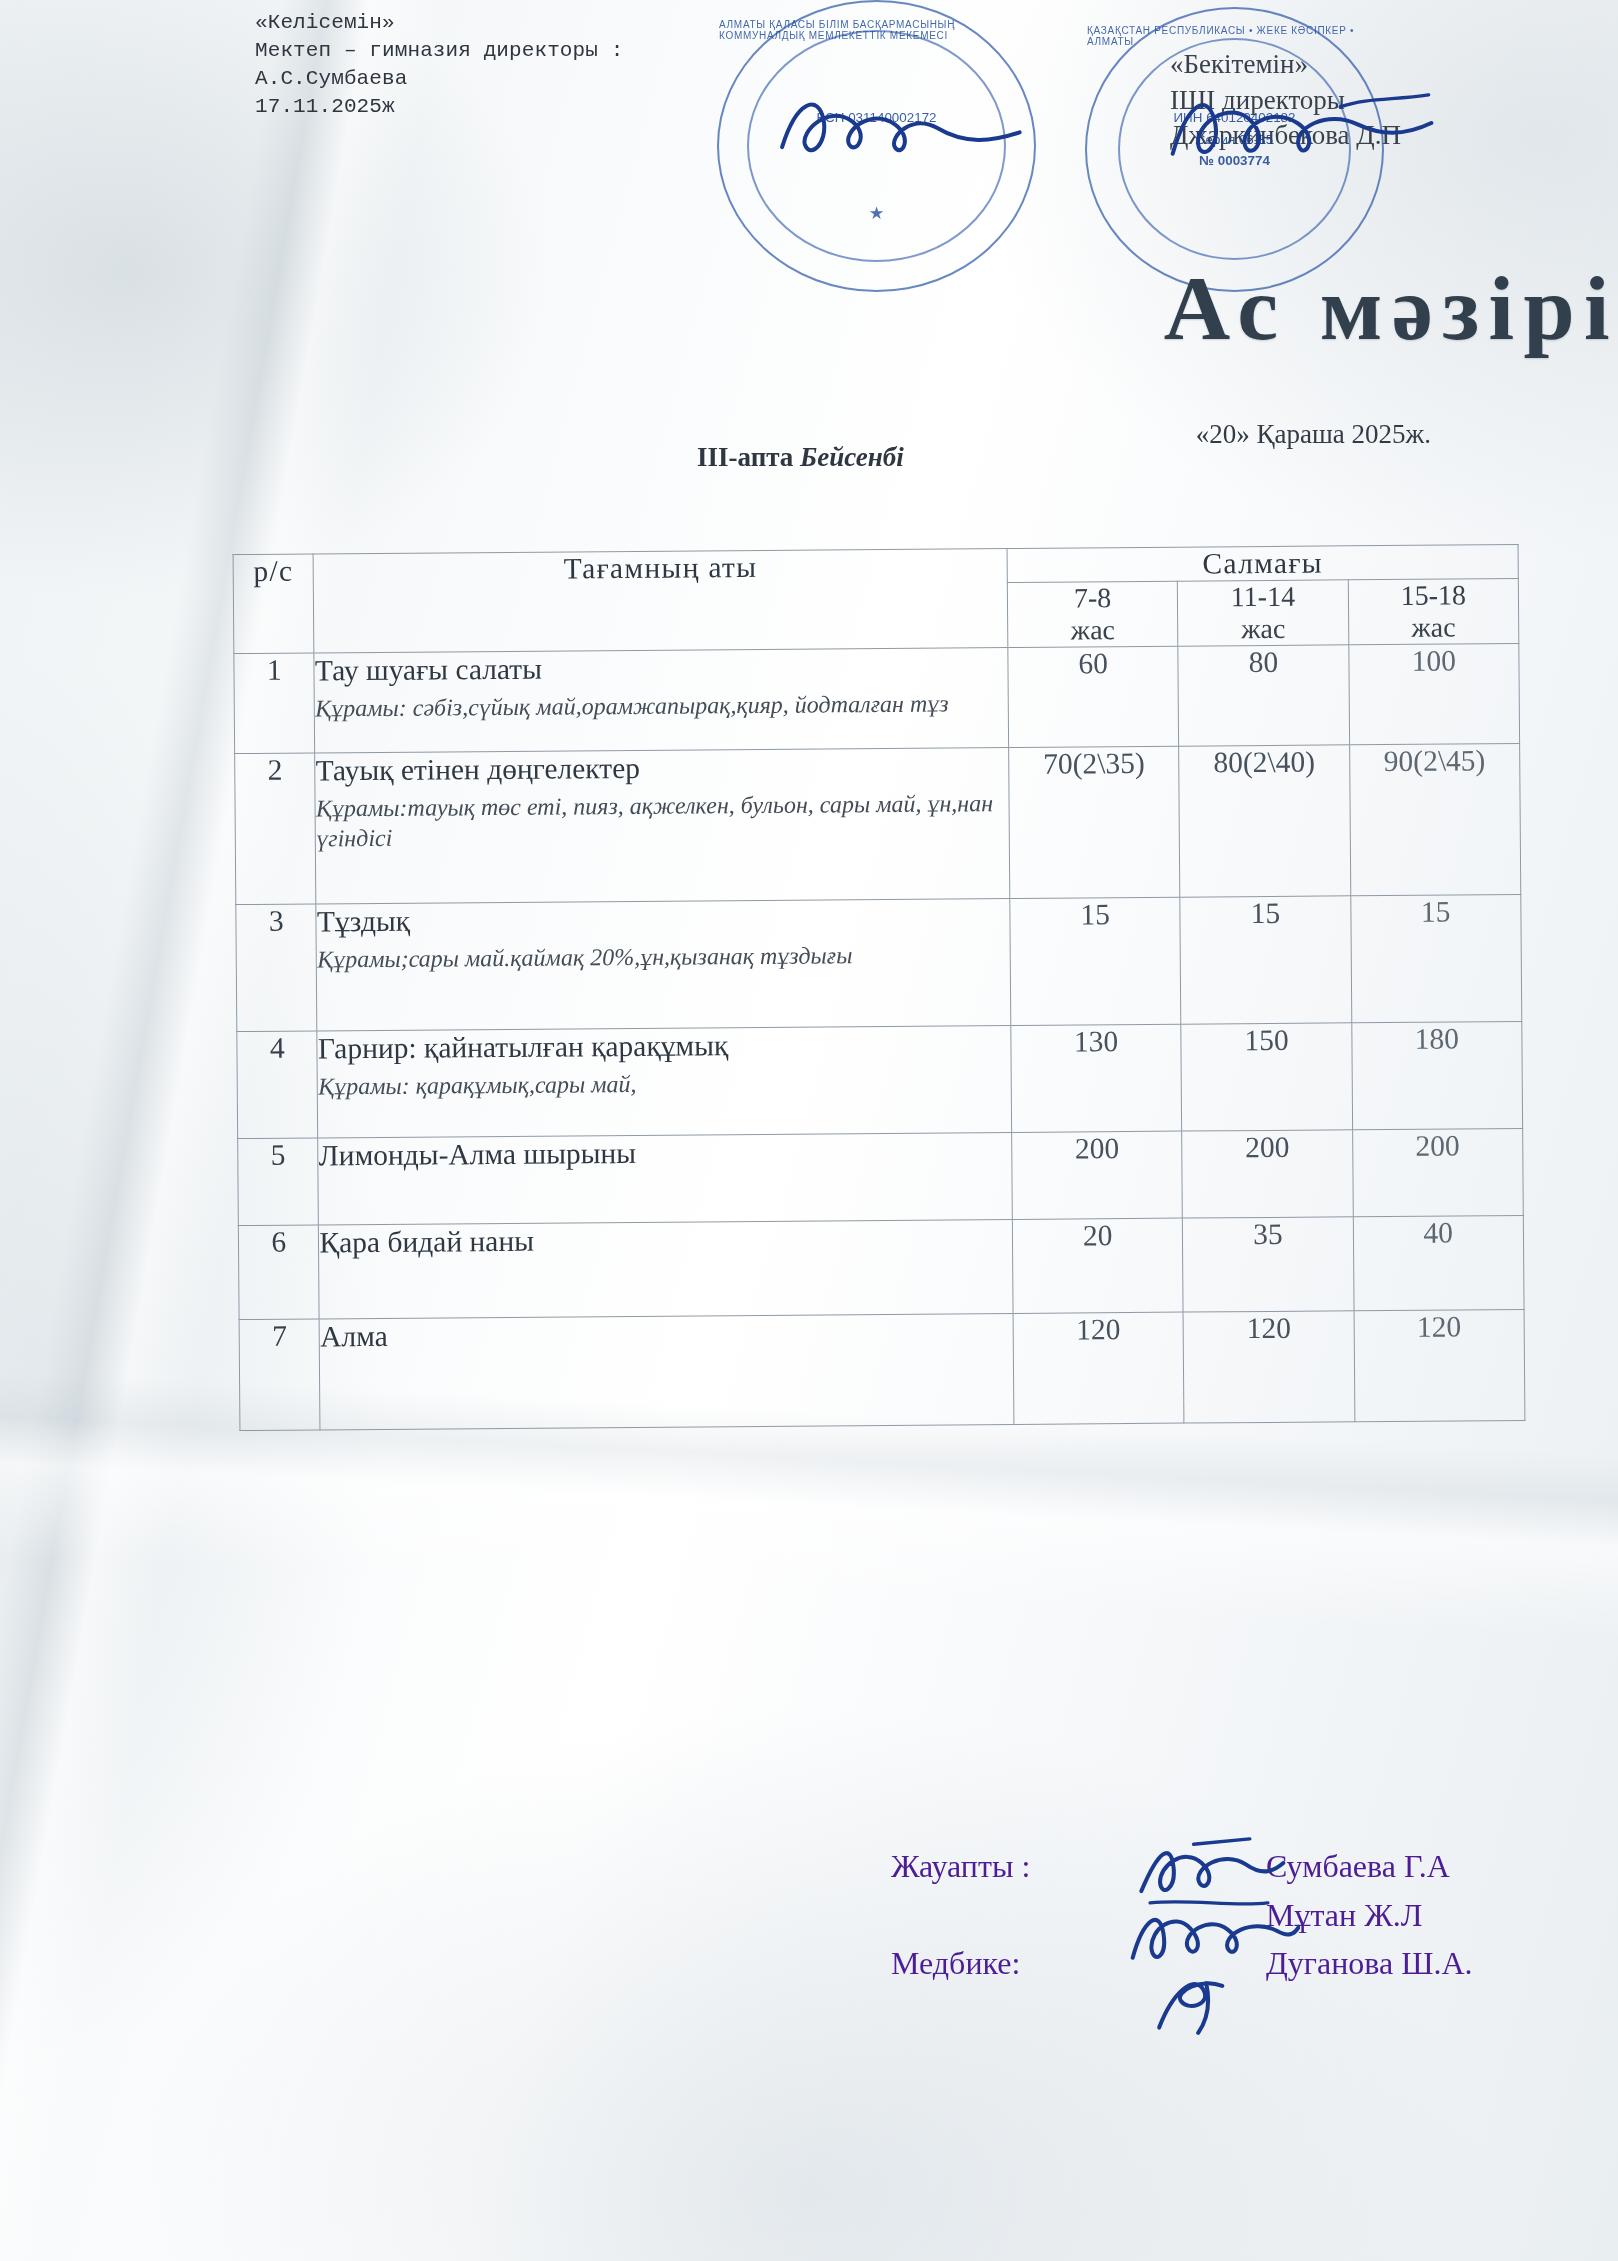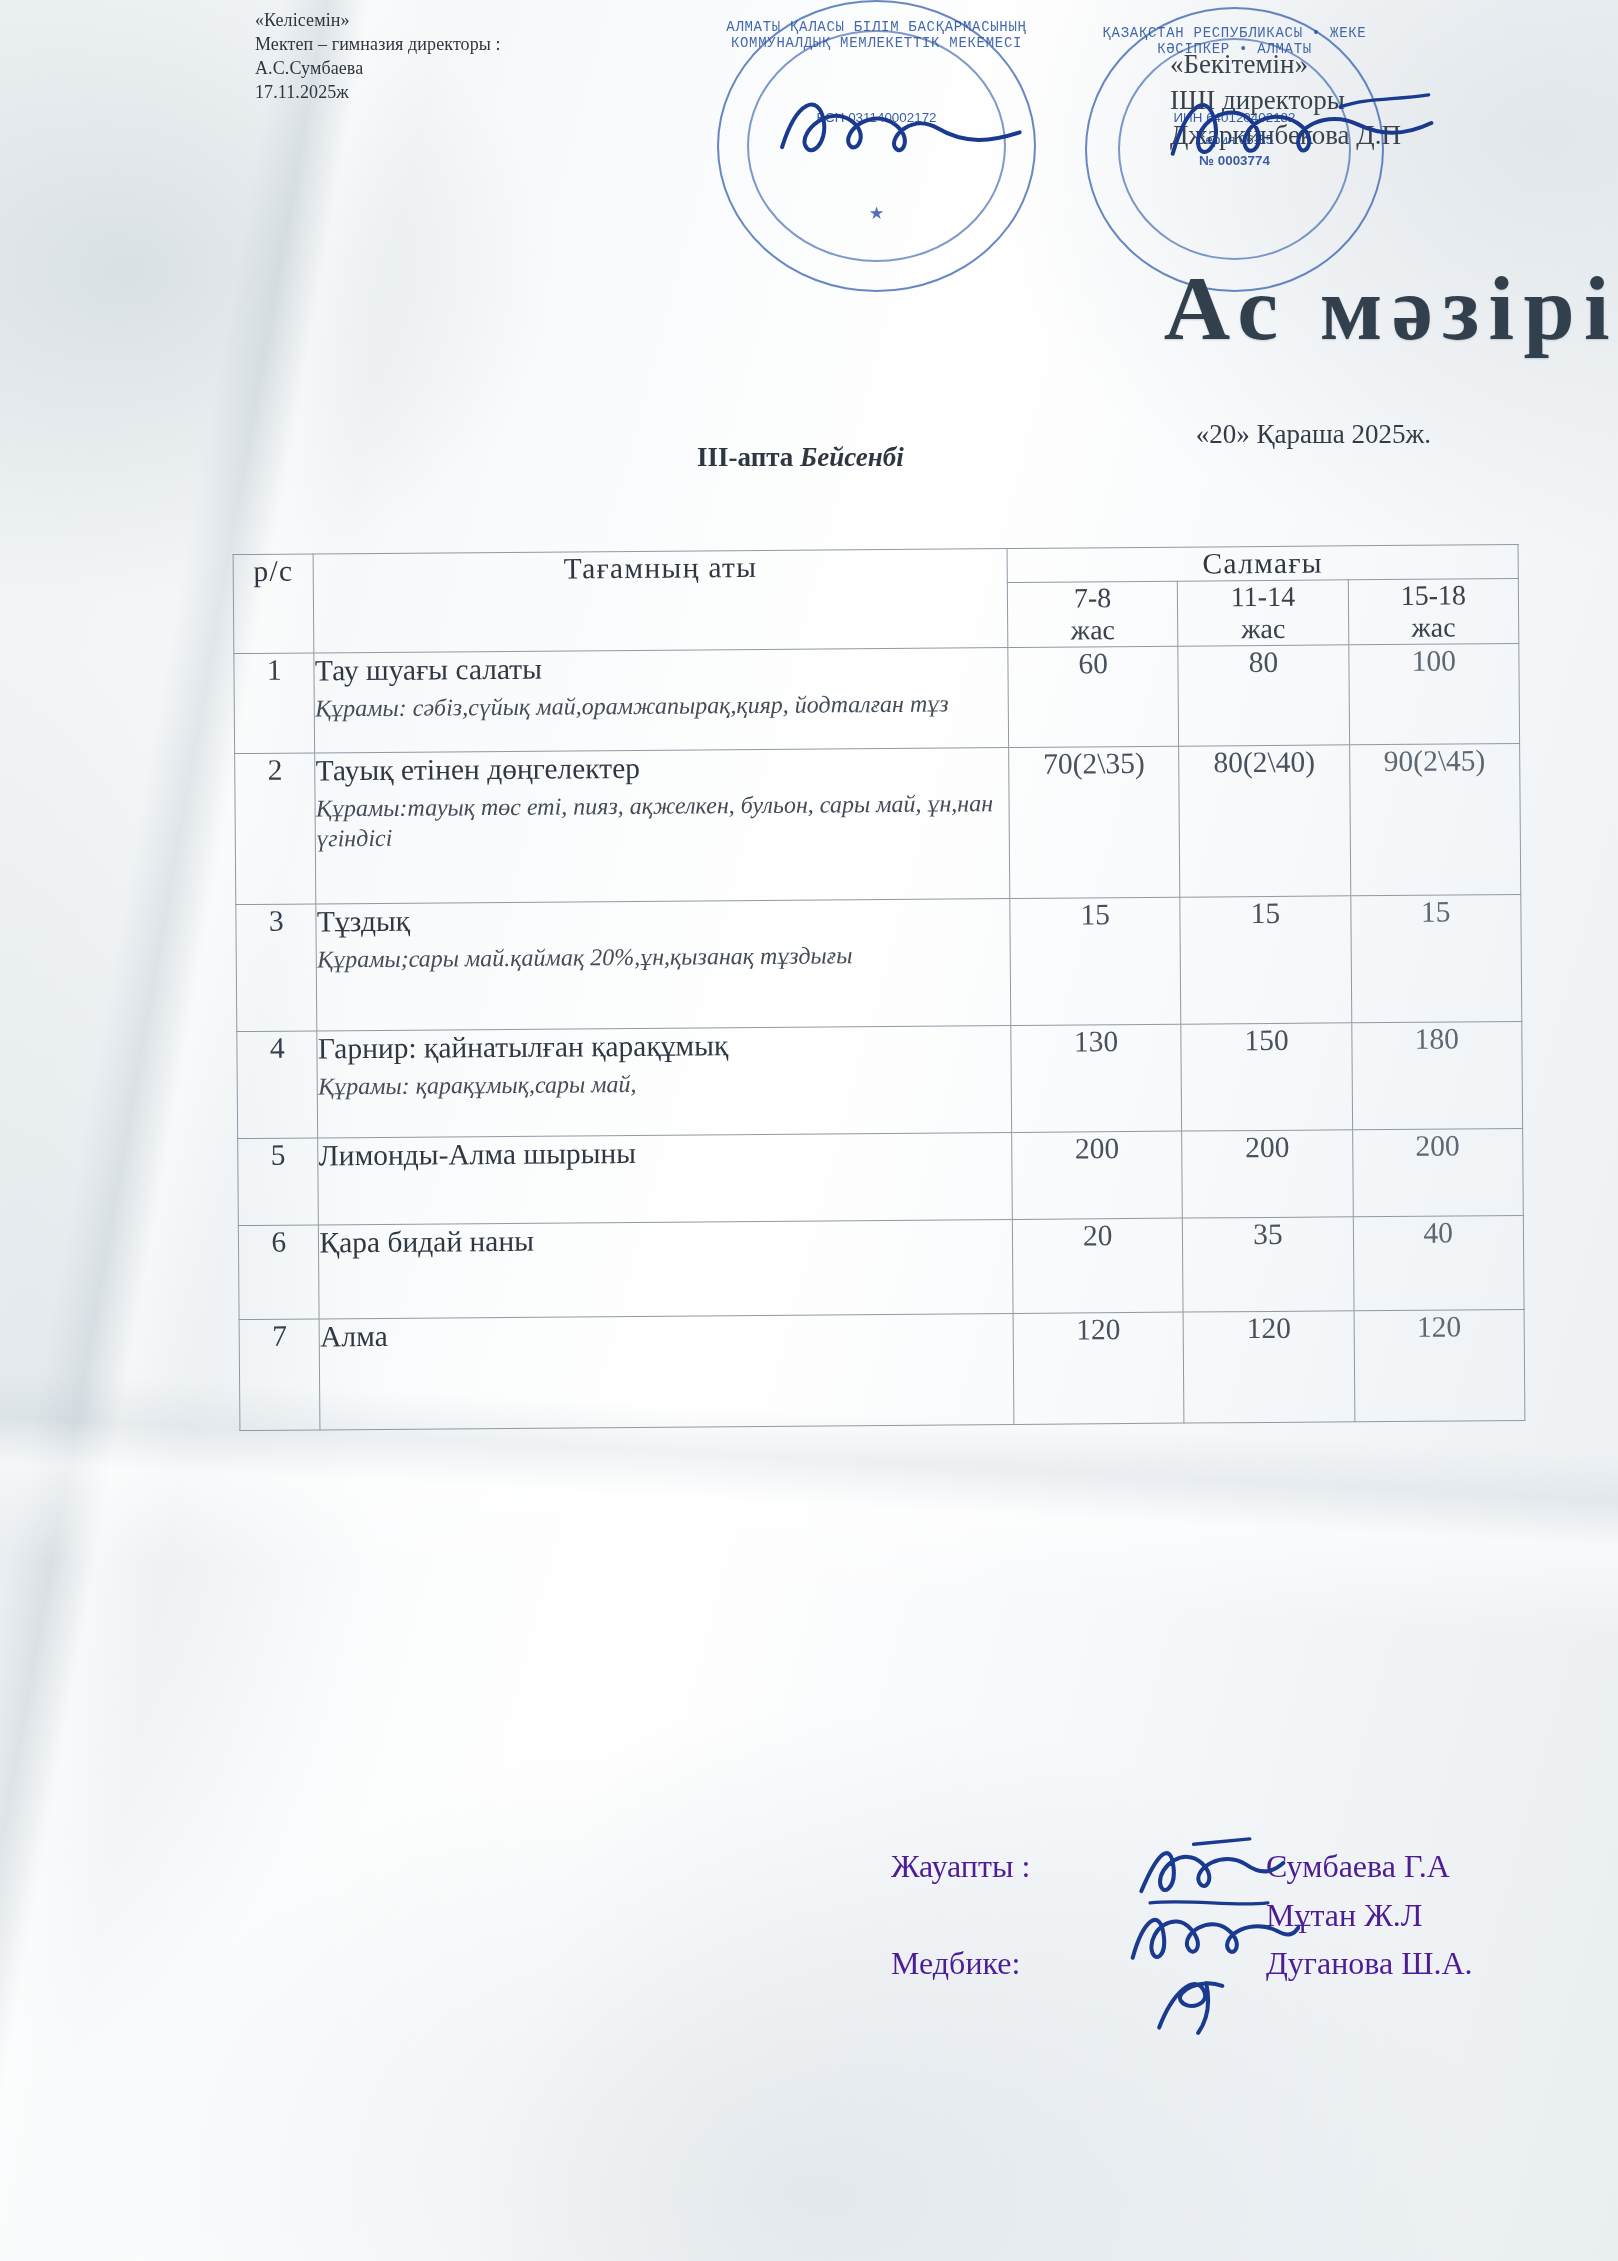--- a/index.html
+++ b/index.html
@@ -40,22 +40,22 @@
     background: linear-gradient(183deg, rgba(255,255,255,0) 62%, rgba(186,198,206,0.22) 64%, rgba(255,255,255,0.6) 66%, rgba(255,255,255,0) 70%);
     pointer-events: none;
   }
 
   .layer { position: absolute; }
 
   
   #approve-left {
     left: 255px;
     top: 9.4px;
-    font-family: Liberation Serif, serif;
-    font-size: 18px;
+    font-family: Liberation Mono, monospace;
+    font-size: 21px;
     line-height: 1.32;
     color: #2f3640;
     letter-spacing: 0.1px;
   }
 
   
   #approve-right {
     left: 1126px;
     top: 47px;
     font-family: "Liberation Serif", serif;
@@ -194,25 +194,25 @@
     color: rgba(37,78,158,0.8);
   }
   .stamp .inner-ring {
     position: absolute;
     border-radius: 50%;
     border: 2px solid rgba(42,86,168,0.6);
   }
   .stamp-text {
     position: absolute;
     left: 0; right: 0;
-    text-align: center;
-    font-size: 14px;
+    text-align: left;
+    font-size: 10px;
     letter-spacing: 0.7px;
     color: rgba(37,78,158,0.85);
-    font-family: Liberation Mono, monospace;
+    font-family: Liberation Sans, sans-serif;
   }
   .stamp-star {
     position: absolute;
     font-size: 17.4px;
     color: rgba(37,78,158,0.8);
   }
 
   #stamp1 {
     left: 717px; top: 0px;
     width: 315px; height: 288px;

